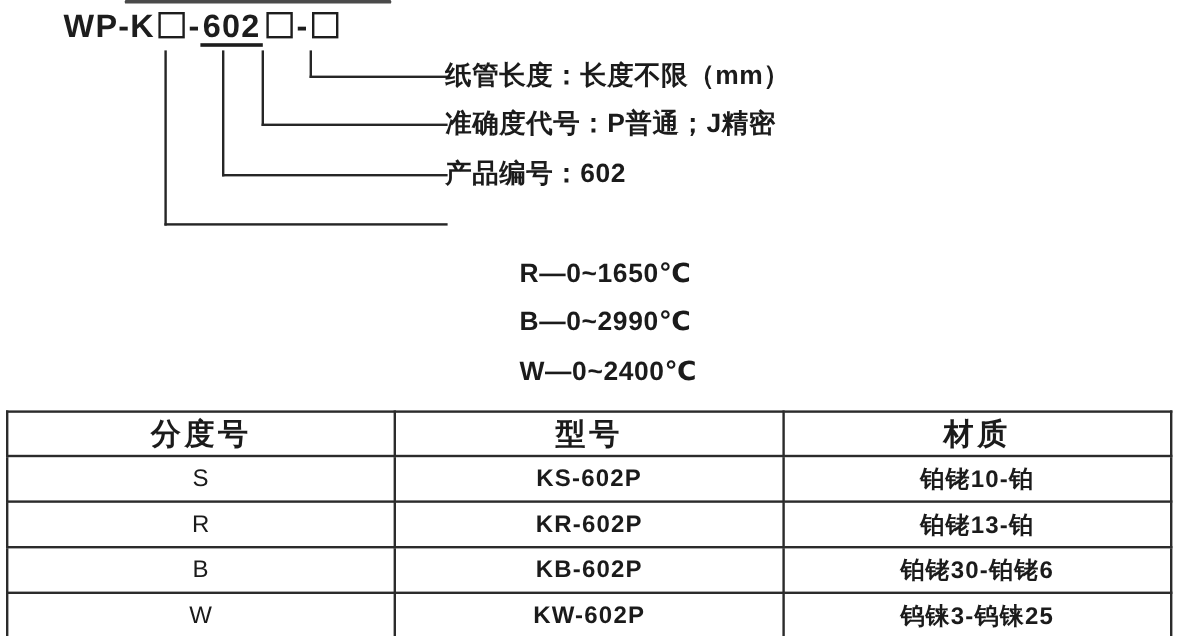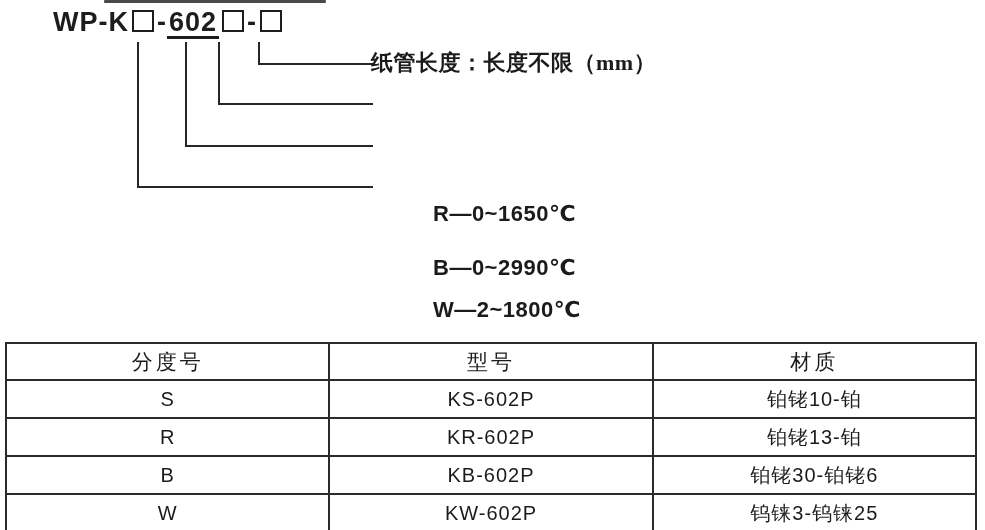--- a/index.html
+++ b/index.html
@@ -41,77 +41,79 @@
   .conn-2{left:218px;top:42px;width:153px;height:61px;}
   .conn-3{left:185px;top:42px;width:186px;height:103px;}
   .conn-4{left:137px;top:42px;width:234px;height:144px;}
 
   
   .callout{
     position:absolute;left:371px;
     font-size:22px;line-height:30px;font-weight:600;
     color:#1b1b1b;white-space:nowrap;letter-spacing:0.5px;
   }
-  .callout-1{top:48px;font-family:Liberation Serif, serif;}
+  .callout-1{top:48px;}
   .callout-2{top:88px;}
   .callout-3{top:130px;}
   .callout-4{top:171px;}
 
   
   .graduation{
     position:absolute;left:433px;
     font-size:22px;line-height:30px;font-weight:600;
     color:#1b1b1b;white-space:nowrap;letter-spacing:0.5px;
   }
-  .grad-0{top:199px;}
+  .grad-0{top:213px;}
   .grad-1{top:253px;}
   .grad-2{top:295px;}
 
   
   table.spec{
     position:absolute;left:5px;top:342px;
     width:972px;height:180px;
     border-collapse:collapse;table-layout:fixed;
     background:#ffffff;
   }
   table.spec th, table.spec td{
     border:2px solid #2b2b2b;
     text-align:center;vertical-align:middle;
     padding:0;
     color:#1b1b1b;
   }
   table.spec th{
-    height:35px;font-size:21px;font-weight:400;letter-spacing:3px;
+    height:35px;font-size:25px;font-weight:700;letter-spacing:3px;
   }
   table.spec td{height:36px;font-size:20px;}
   td.cell-letter{font-weight:500;font-size:21px;letter-spacing:1px;}
-  td.cell-code{font-weight:400;letter-spacing:1px;}
-  td.cell-material{font-weight:400;letter-spacing:1px;}
+  td.cell-code{font-weight:700;letter-spacing:1px;}
+  td.cell-material{font-weight:700;letter-spacing:1px;}
 </style>
 </head>
 <body>
 
 <div class="page">
 
   <div class="scan-smudge"></div>
 
   <div class="model-title">
     <span>WP-K</span><span class="box"></span><span>-</span><span class="code-underlined">602</span><span class="box"></span><span>-</span><span class="box"></span>
   </div>
 
   <div class="connector conn-1"></div>
   <div class="connector conn-2"></div>
   <div class="connector conn-3"></div>
   <div class="connector conn-4"></div>
 
   <div class="callout callout-1">纸管长度：长度不限（mm）</div>
+  <div class="callout callout-2">准确度代号：P普通；J精密</div>
+  <div class="callout callout-3">产品编号：602</div>
 
   <div class="graduation grad-0">R—0~1650℃</div>
   <div class="graduation grad-1">B—0~2990℃</div>
-  <div class="graduation grad-2">W—2~1800℃</div>
+  <div class="graduation grad-2">W—0~2400℃</div>
 
   <table class="spec">
     <thead>
       <tr>
         <th>分度号</th>
         <th>型号</th>
         <th>材质</th>
       </tr>
     </thead>
     <tbody>

